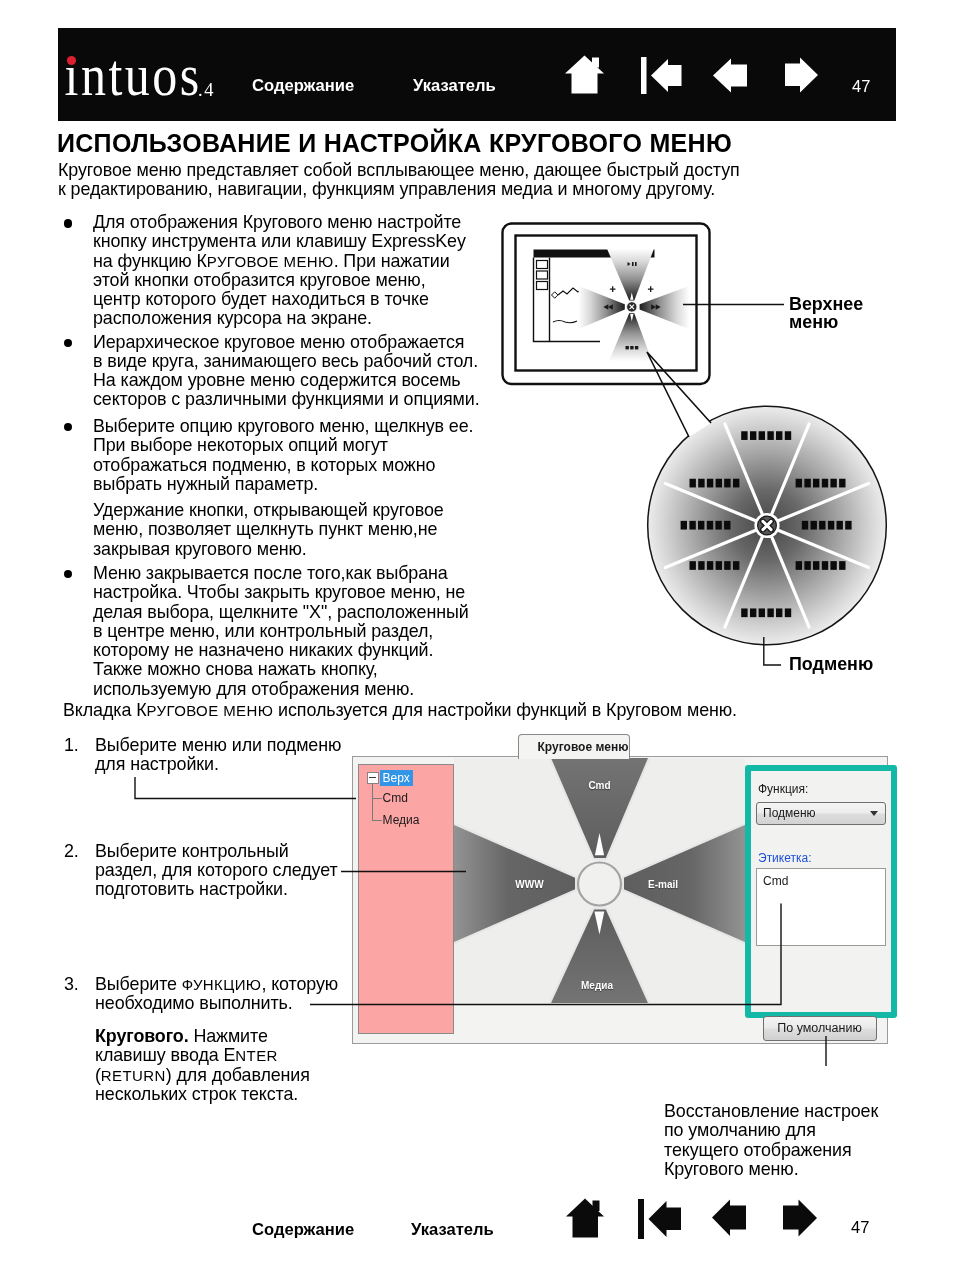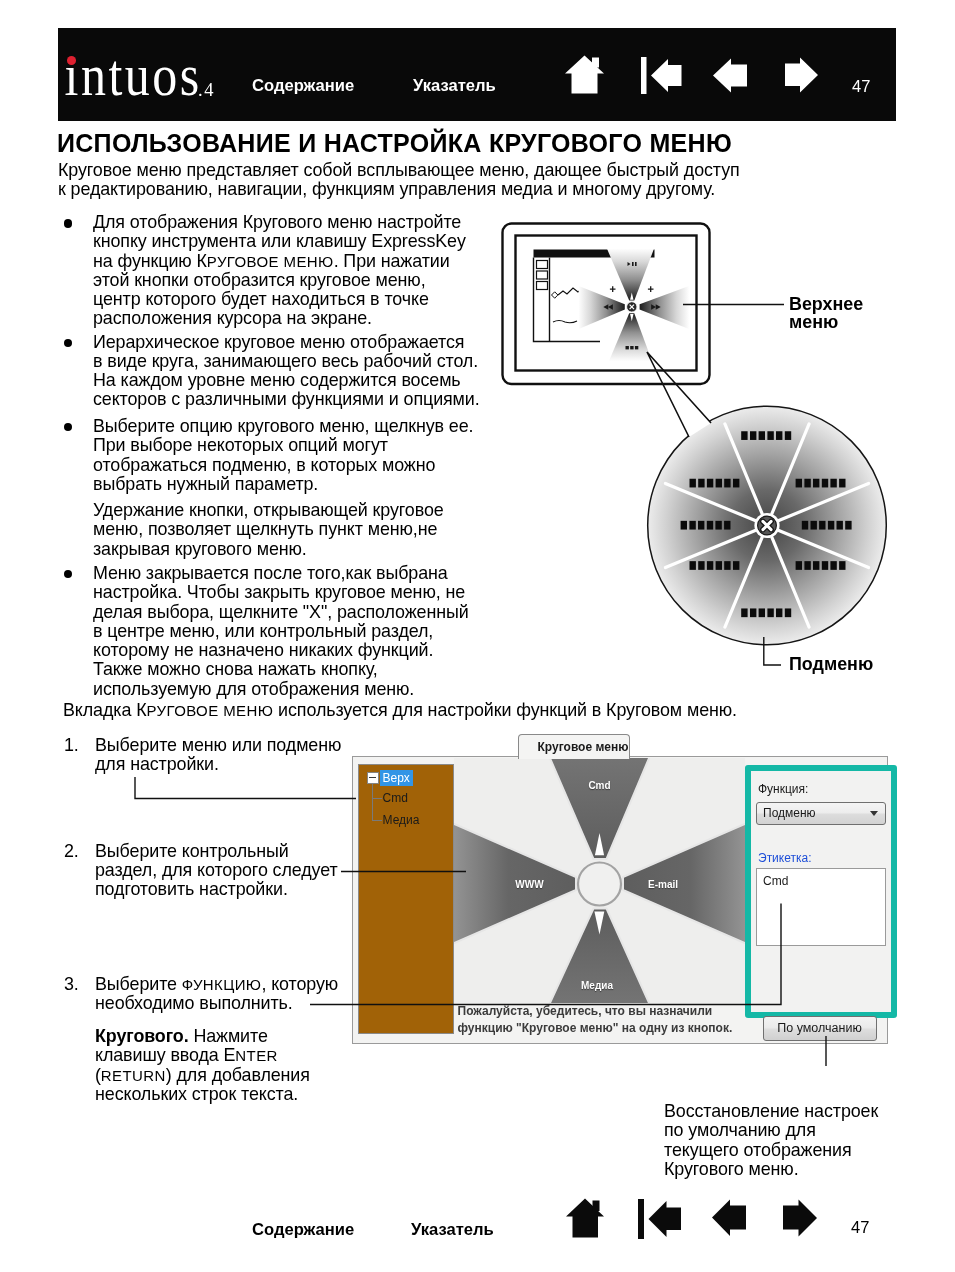--- a/index.html
+++ b/index.html
@@ -85,21 +85,21 @@
       <polygon points="145.5,176.4 140.4,153.4 150.3,153.4" fill="#fff"></polygon>
       <g fill="#fff" font-size="10px" font-weight="bold" text-anchor="middle" style="text-shadow:0 1px 1px #3a3a3a;">
         <text x="145.5" y="31">Cmd</text>
         <text x="75.5" y="129.5">WWW</text>
         <text x="209" y="129.5">E-mail</text>
         <text x="143" y="230.5">Медиа</text>
       </g>
     </svg>
   </div>
 
-  <div class="abs" style="left:5px;top:7px;width:94px;height:268px;background:#a16207;border:1px solid #8a8a8a;">
+  <div class="abs" style="left:5px;top:7px;width:94px;height:268px;background:#fca5a5;border:1px solid #8a8a8a;">
     <div class="abs" style="left:8px;top:7px;width:10px;height:10px;border:1px solid #848484;background:#fff;"></div>
     <div class="abs" style="left:10px;top:11.5px;width:7px;height:1px;background:#3a3a3a;"></div>
     <div class="abs" style="left:21px;top:5px;height:16px;background:#3295e6;color:#fff;font-size:12px;line-height:16px;padding:0 3px;">Верх</div>
     <div class="abs" style="left:13px;top:19px;width:1px;height:37px;background:#7a7a7a;"></div>
     <div class="abs" style="left:13px;top:33px;width:10px;height:1px;background:#7a7a7a;"></div>
     <div class="abs" style="left:13px;top:55px;width:10px;height:1px;background:#7a7a7a;"></div>
     <div class="abs" style="left:24px;top:26px;font-size:12px;color:#1a1a1a;">Cmd</div>
     <div class="abs" style="left:24px;top:48px;font-size:12px;color:#1a1a1a;">Медиа</div>
   </div>
 
@@ -108,21 +108,20 @@
     <div class="abs" style="left:5px;top:31px;width:128px;height:21px;border:1px solid #6f6f6f;border-radius:3px;background:linear-gradient(#f4f4f4,#ededed 45%,#dcdcdc 55%,#d2d2d2);">
       <div class="abs" style="left:6px;top:3px;font-size:12px;color:#1a1a1a;">Подменю</div>
       <div class="abs" style="right:7px;top:8px;width:0;height:0;border-left:4.5px solid transparent;border-right:4.5px solid transparent;border-top:5px solid #333;"></div>
     </div>
     <div class="abs" style="left:7px;top:80px;font-size:12px;color:#1d4ed8;">Этикетка:</div>
     <div class="abs" style="left:5px;top:97px;width:128px;height:76px;border:1px solid #9a9a9a;background:#fff;">
       <div class="abs" style="left:6px;top:5px;font-size:12px;color:#1a1a1a;">Cmd</div>
     </div>
   </div>
 
-  <div class="abs" style="left:105px;top:246px;font-size:12px;font-weight:bold;color:#3b3b3b;line-height:16.5px;white-space:nowrap;">Пожалуйста, убедитесь, что вы назначили<br>функцию "Круговое меню" на одну из кнопок.</div>
 
   <div class="abs" style="left:410px;top:259px;width:112px;height:23px;border:1px solid #707070;border-radius:3px;background:linear-gradient(#f3f3f3,#ebebeb 45%,#dddddd 55%,#d0d0d0);font-size:12.5px;color:#1a1a1a;text-align:center;line-height:23px;">По умолчанию</div>
 </div>
 
 <svg class="abs" id="svgmain" viewBox="0 0 955 1272">
 <defs>
 <radialGradient id="rgBig" cx="50%" cy="50%" r="50%">
   <stop offset="0%" stop-color="#454545"></stop>
   <stop offset="30%" stop-color="#696969"></stop>
   <stop offset="60%" stop-color="#a3a3a3"></stop>

